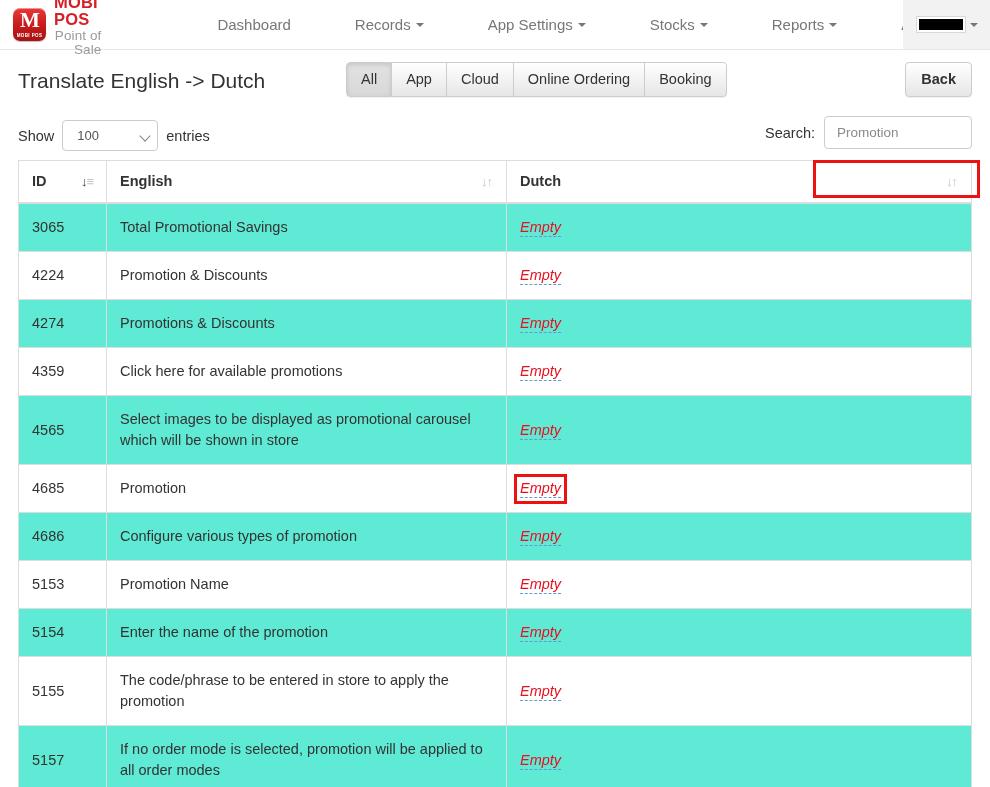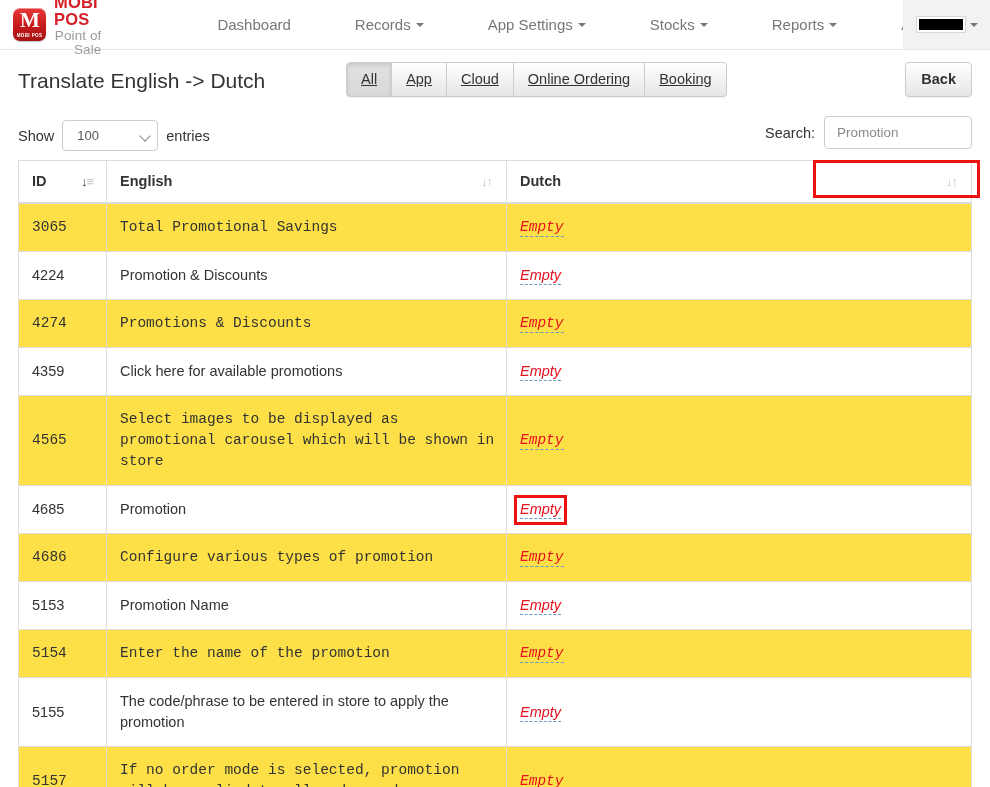--- a/index.html
+++ b/index.html
@@ -145,21 +145,20 @@
     font-size: 14.5px;
     color: #333333;
     padding: 7px 14px 8px;
     background: linear-gradient(180deg,#ffffff 0%,#e6e6e6 100%);
     border: 1px solid #cccccc;
     border-left-width: 0;
     cursor: pointer;
     white-space: nowrap;
     font-family: inherit;
     line-height: 18px;
-    text-decoration: underline;
   }
   .btn-group .gbtn:first-child {
     border-left-width: 1px;
     border-top-left-radius: 4px;
     border-bottom-left-radius: 4px;
   }
   .btn-group .gbtn:last-child {
     border-top-right-radius: 4px;
     border-bottom-right-radius: 4px;
   }
@@ -293,21 +292,21 @@
     font-size: 14.5px;
     color: #333333;
     padding: 13px 10px 13px 13px;
     border-bottom: 1px solid #dddddd;
     vertical-align: middle;
     line-height: 21px;
   }
   table.dt td.c-id { border-left: 1px solid #dddddd; }
   table.dt td.c-du { border-left: 1px solid #dddddd; border-right: 1px solid #dddddd; }
   table.dt td.c-en { border-left: 1px solid #dddddd; }
-  table.dt tbody tr.odd td { background: #fde047; font-family: Liberation Mono, monospace; }
+  table.dt tbody tr.odd td { background: #5eead4; }
   table.dt tbody tr.even td { background: #ffffff; }
 
   .empty-link {
     color: #e8111f;
     font-style: italic;
     font-size: 14.5px;
     border-bottom: 1px dashed #6699cc;
     cursor: pointer;
     display: inline-block;
     line-height: 17px;

